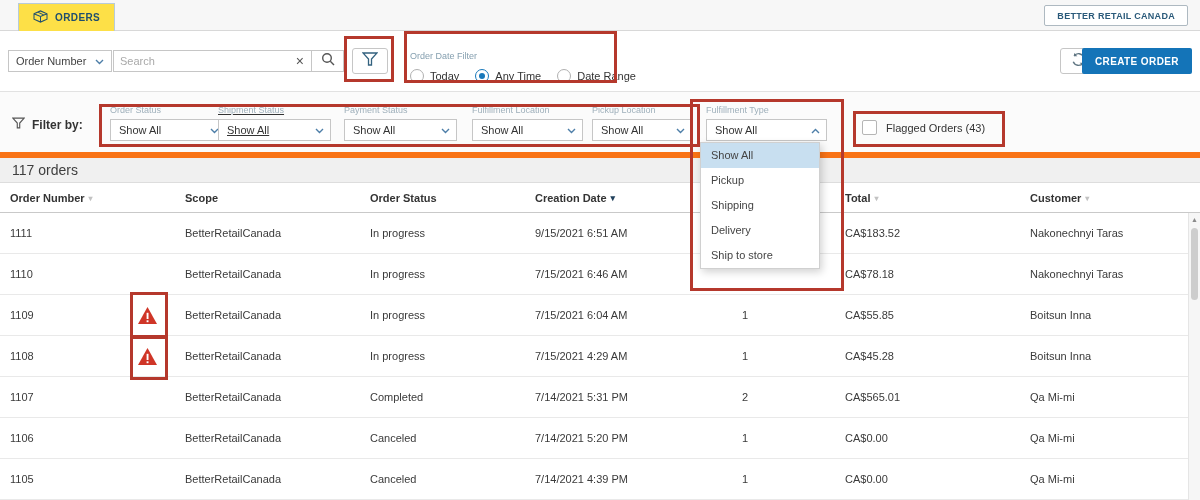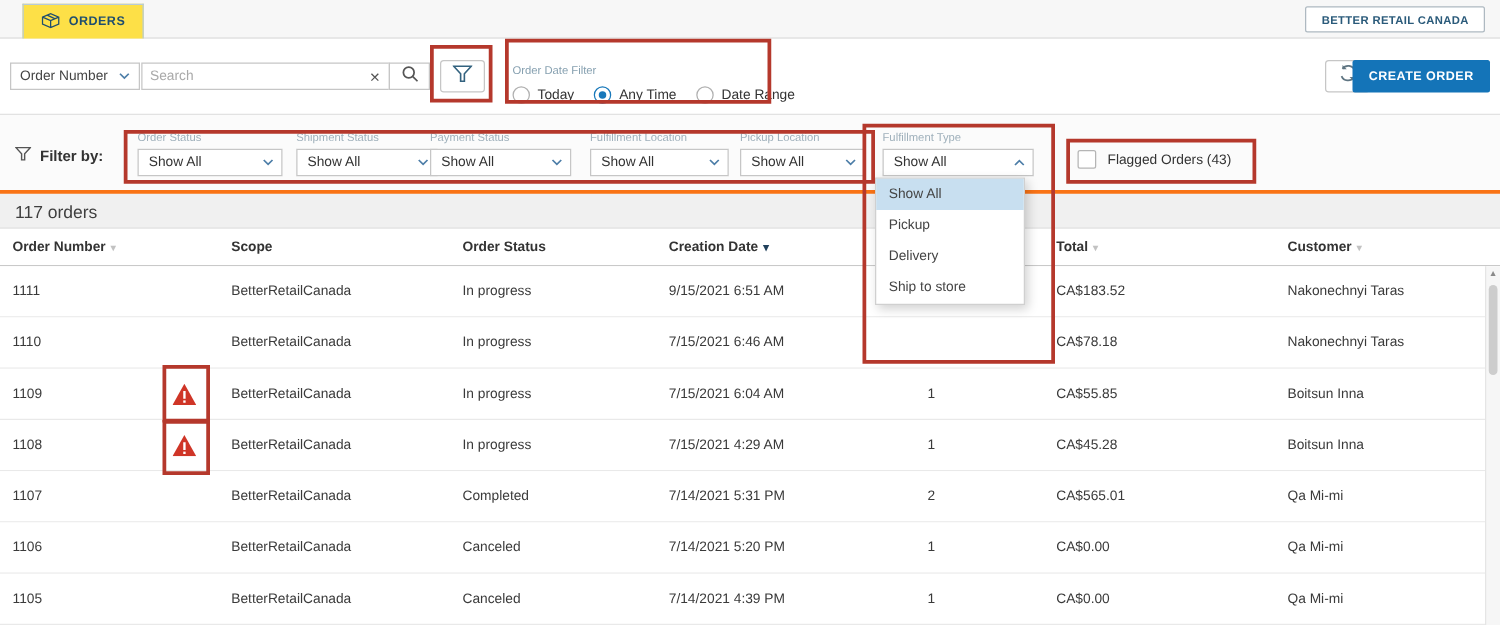--- a/index.html
+++ b/index.html
@@ -57,30 +57,30 @@
 
   
   .filterbar { position:absolute; left:0; top:91px; width:1200px; height:61px;
     background:#fbfbfb; border-top:1px solid #e2e2e2; }
   .filterby { position:absolute; left:12px; top:25px; display:flex; gap:7px; align-items:center;
     font-size:12px; color:#333; font-weight:700; }
   .fd { position:absolute; top:13px; }
   .fd .lbl { font-size:9px; color:#9fb0bb; margin-bottom:4px; height:10px; white-space:nowrap; }
   .fd .sel { height:22px; border:1px solid #c6c6c6; background:#fff; display:flex; align-items:center;
     justify-content:space-between; padding:0 6px 0 8px; font-size:11px; color:#333; cursor:pointer; }
-  .fd0 { left:110px; width:116px; } .fd1 { left:237px; width:113px; }
+  .fd0 { left:110px; width:116px; } .fd1 { left:218px; width:113px;text-decoration:underline; }
   .fd2 { left:344px; width:113px; } .fd3 { left:472px; width:111px; }
   .fd4 { left:592px; width:100px; } .fd5 { left:706px; width:121px; }
   .flagged { position:absolute; left:862px; top:28px; display:flex; align-items:center; gap:9px;
     font-size:11px; color:#333; cursor:pointer; }
   .checkbox { width:15px; height:15px; border:1px solid #b5b5b5; background:#fff; border-radius:2px; flex:0 0 15px; }
 
   
   .countrow { position:absolute; left:0; top:152px; width:1200px; height:31px;
-    background:#f0f0f0; border-top:3px solid #f97316; border-bottom:1px solid #dddddd;
+    background:#f0f0f0; border-top:6px solid #f97316; border-bottom:1px solid #dddddd;
     display:flex; align-items:center; padding-left:12px; font-size:14px; color:#3e3e3e; }
 
   
   .thead { position:absolute; left:0; top:183px; width:1200px; height:30px;
     background:#fff; border-bottom:1px solid #c9c9c9; }
   .th { position:absolute; top:0; height:30px; display:flex; align-items:center; gap:4px;
     font-size:11px; font-weight:bold; color:#333; cursor:pointer; white-space:nowrap; }
   .sort { font-size:8px; color:#c2c2c2; }
   .sort.active { color:#21415c; font-size:9px; }
   .c-num { left:10px; } .c-scope { left:185px; } .c-status { left:370px; }
@@ -381,20 +381,21 @@
       <span class="td qty">1</span>
       <span class="td c-total">CA$0.00</span>
       <span class="td c-cust">Qa Mi-mi</span>
     </div>
 
   </div>
 
   <div class="menu">
     <div class="menu-item selected">Show All</div>
     <div class="menu-item">Pickup</div>
+    <div class="menu-item">Shipping</div>
     <div class="menu-item">Delivery</div>
     <div class="menu-item">Ship to store</div>
   </div>
 
   <div class="scroll">
     <div class="scroll-up">▲</div>
     <div class="scroll-thumb"></div>
   </div>
 
   <div class="ann ann-funnel"></div>

